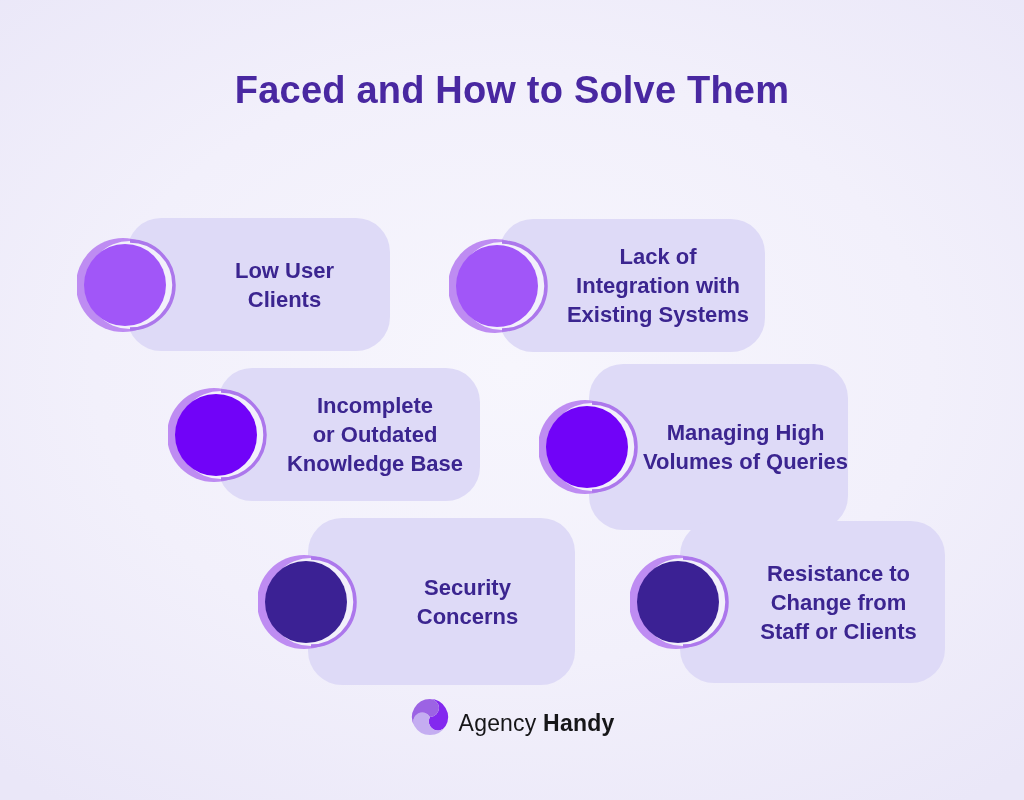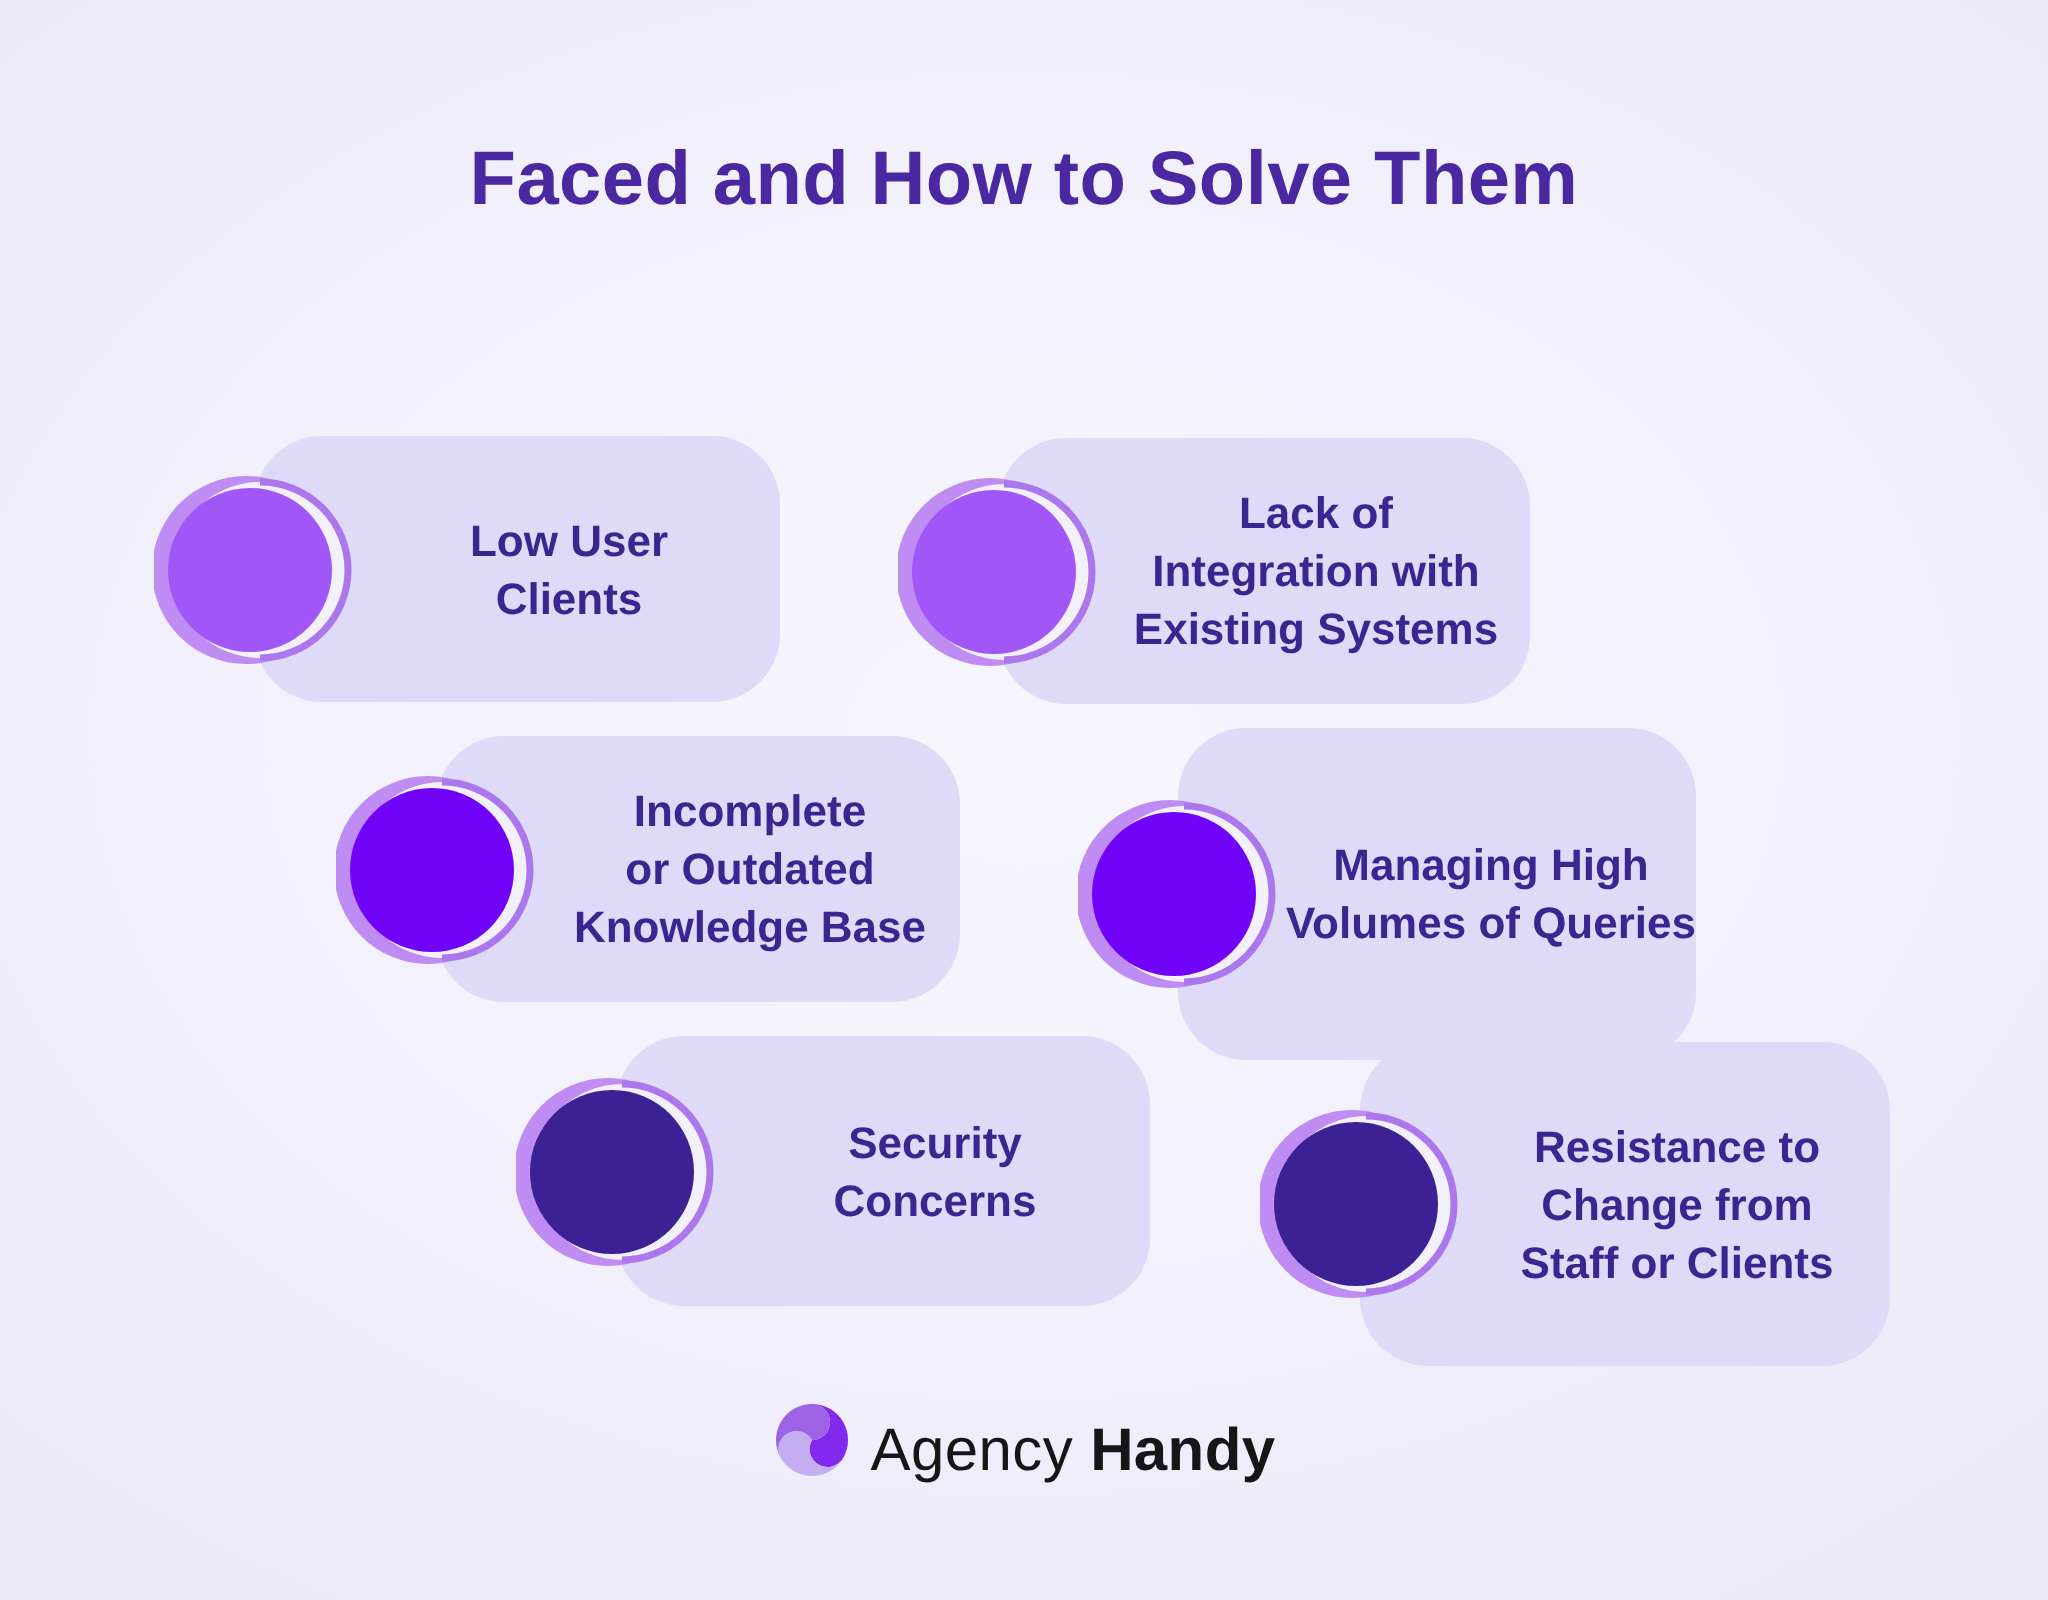--- a/index.html
+++ b/index.html
@@ -28,21 +28,21 @@
     background: #DEDAF7;
     border-radius: 34px;
     display: flex;
     align-items: center;
     justify-content: center;
   }
   .card-1 { left: 127px; top: 218px; width: 263px; height: 133px; }
   .card-2 { left: 499px; top: 219px; width: 266px; height: 133px; }
   .card-3 { left: 218px; top: 368px; width: 262px; height: 133px; }
   .card-4 { left: 589px; top: 364px; width: 259px; height: 166px; justify-content: flex-end; }
-  .card-5 { left: 308px; top: 518px; width: 267px; height: 135px; }
+  .card-5 { left: 308px; top: 518px; width: 267px; height: 167px; }
   .card-6 { left: 680px; top: 521px; width: 265px; height: 162px; }
   .card-icon {
     position: absolute;
     left: -50px;
     top: 50%;
     margin-top: -50px;
     width: 100px; height: 100px;
   }
   .card-label {
     padding-left: 52px;
@@ -55,21 +55,21 @@
   }
   .footer {
     position: absolute;
     top: 697px; left: 0; right: 0;
     display: flex;
     align-items: center;
     justify-content: center;
     gap: 9px;
   }
   .brand-text {
-    font-size: 30px;
+    font-size: 23px;
     color: #161618;
     letter-spacing: 0.2px;
     margin-top: 12px;
   }
   .brand-text .regular { font-weight: 400; }
   .brand-text .bold { font-weight: 700; }
 </style>
 </head>
 <body>
 

